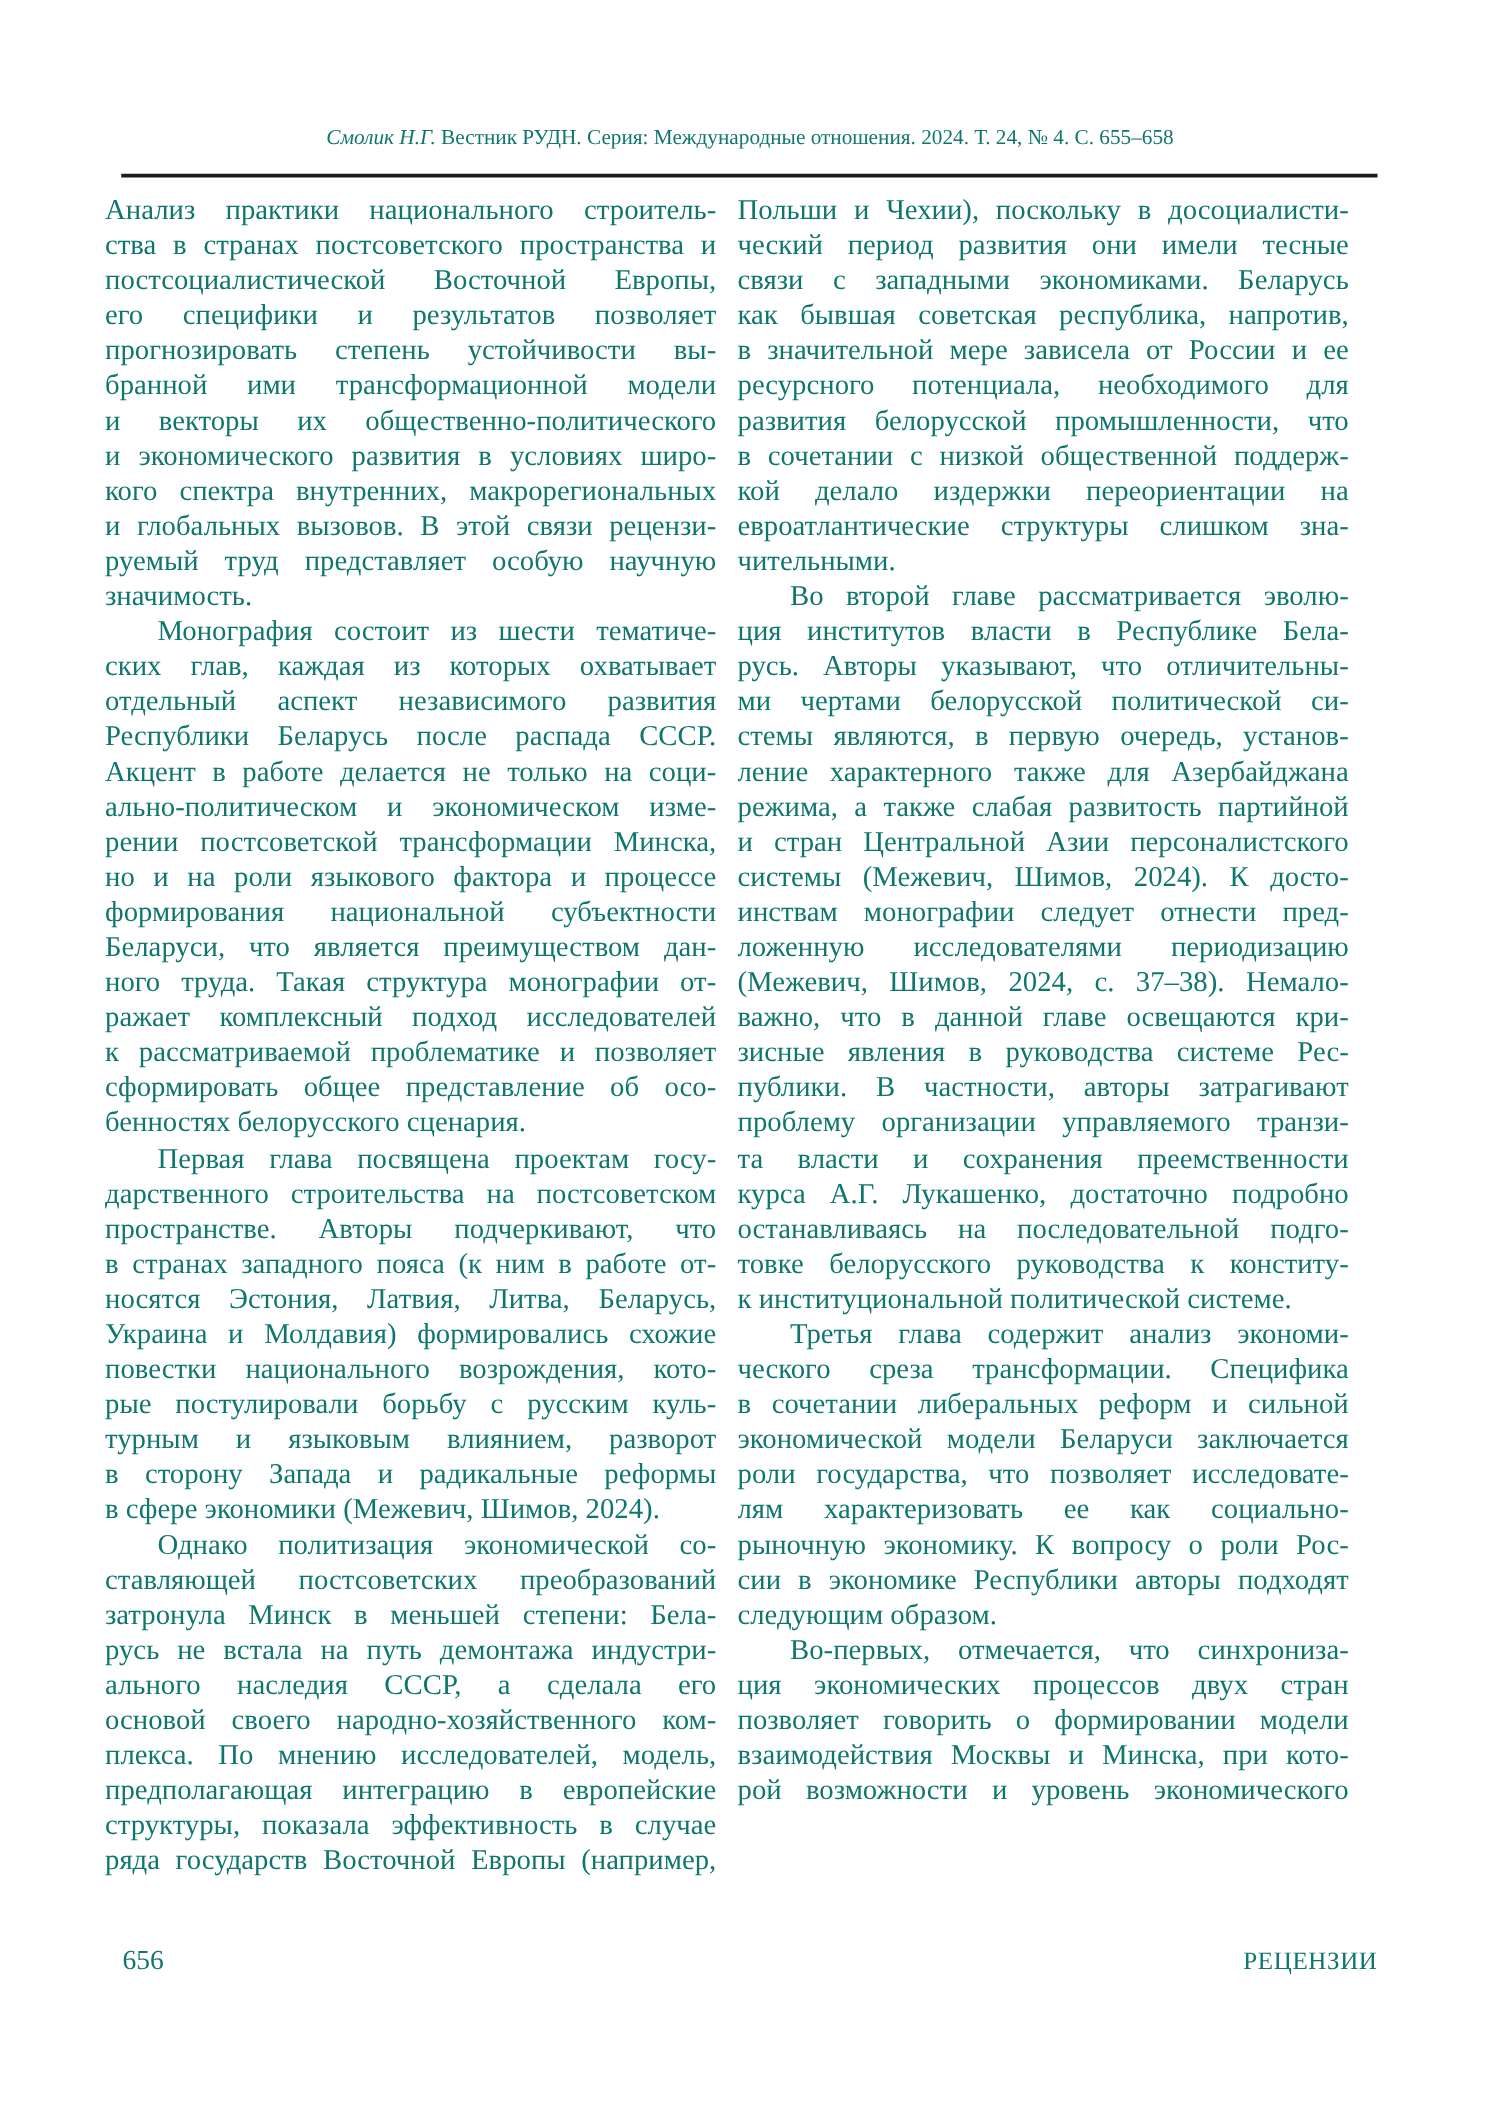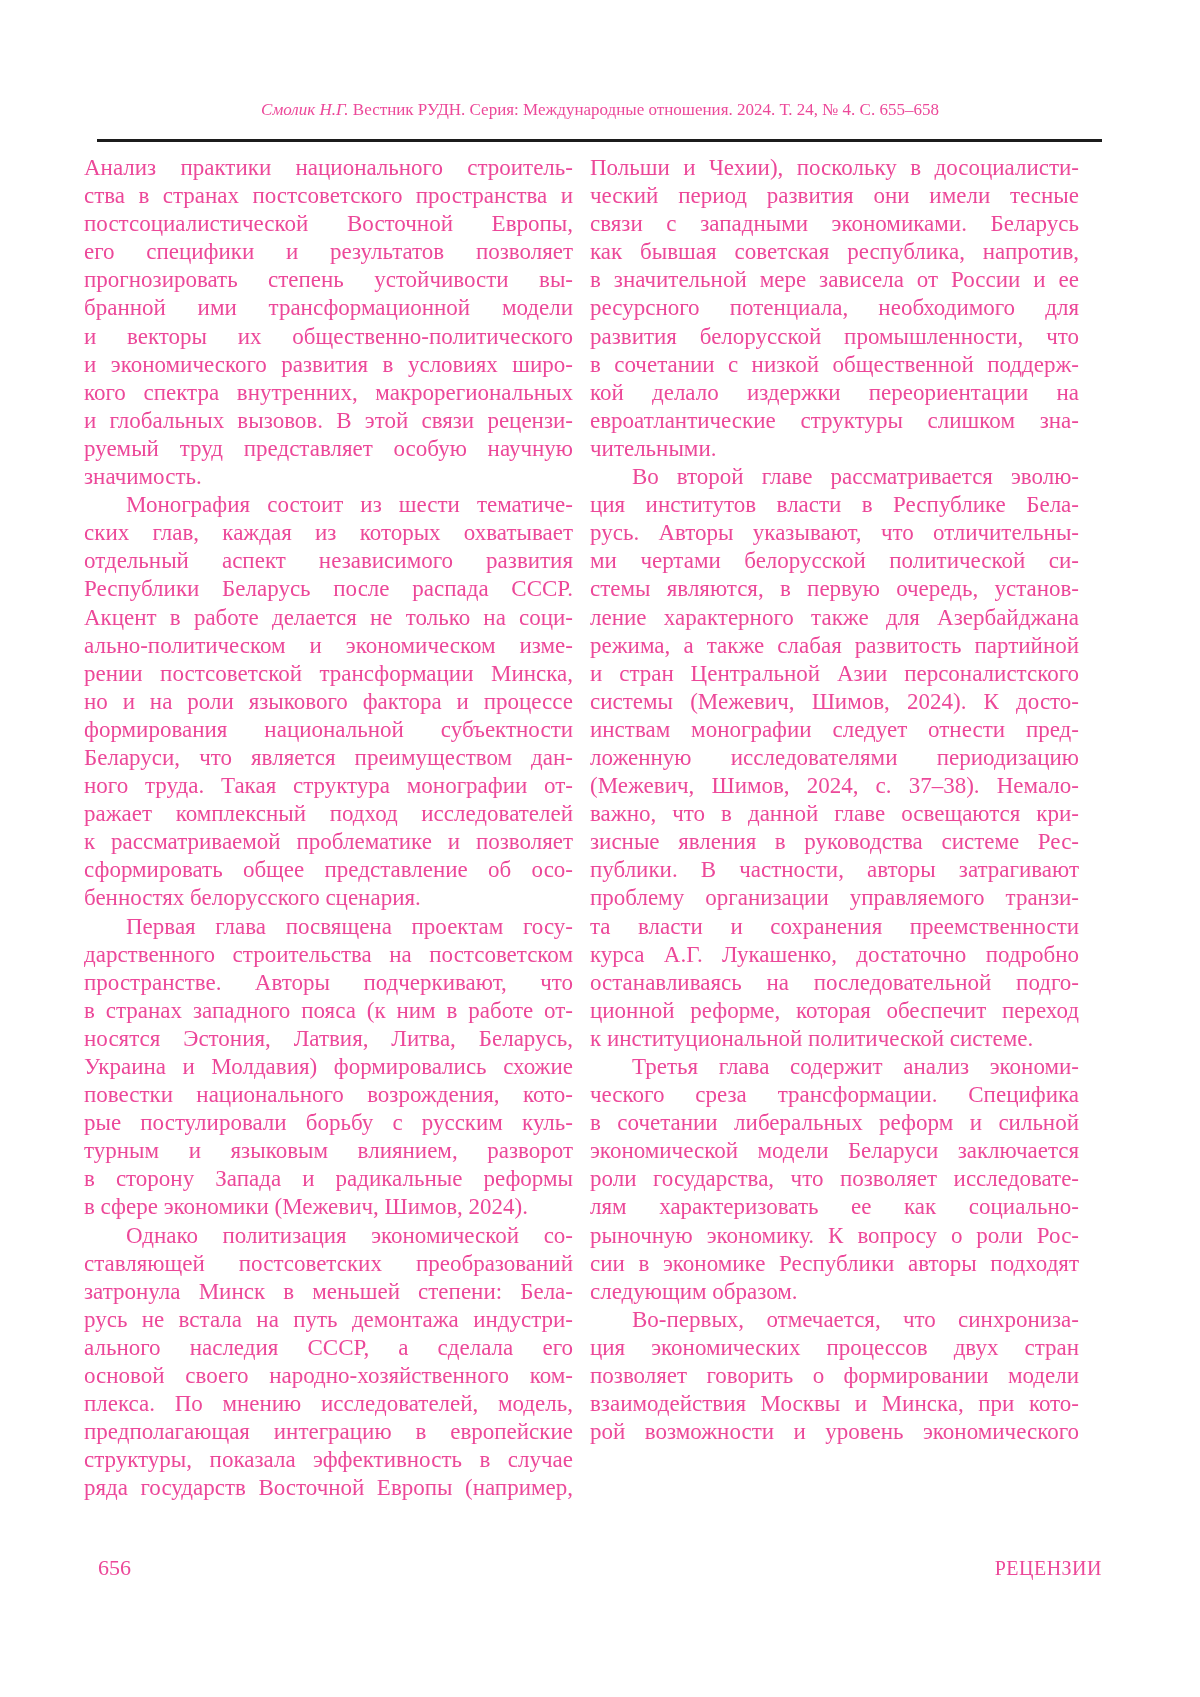--- a/index.html
+++ b/index.html
@@ -5,21 +5,21 @@
   html, body {
     margin: 0;
     padding: 0;
     background: #ffffff;
   }
   .page {
     position: relative;
     width: 1200px;
     height: 1697px;
     background: #ffffff;
-    color: #ec4899;
+    color: #0f766e;
     font-family: "Liberation Serif", "DejaVu Serif", serif;
     overflow: hidden;
   }
   .running-head {
     position: absolute;
     top: 99px;
     left: 98px;
     width: 1004px;
     text-align: center;
     font-size: 17px;
@@ -182,21 +182,21 @@
           <div class="line">инствам монографии следует отнести пред-</div>
           <div class="line">ложенную исследователями периодизацию</div>
           <div class="line">(Межевич, Шимов, 2024, с. 37–38). Немало-</div>
           <div class="line">важно, что в данной главе освещаются кри-</div>
           <div class="line">зисные явления в руководства системе Рес-</div>
           <div class="line">публики. В частности, авторы затрагивают</div>
           <div class="line">проблему организации управляемого транзи-</div>
           <div class="line">та власти и сохранения преемственности</div>
           <div class="line">курса А.Г. Лукашенко, достаточно подробно</div>
           <div class="line">останавливаясь на последовательной подго-</div>
-          <div class="line">ционной реформе, которая обеспечит переход</div>
+          <div class="line">товке белорусского руководства к конститу-</div>
           <div class="line end">к институциональной политической системе.</div>
         </div>
         <div class="para">
           <div class="line indent">Третья глава содержит анализ экономи-</div>
           <div class="line">ческого среза трансформации. Специфика</div>
           <div class="line">в сочетании либеральных реформ и сильной</div>
           <div class="line">экономической модели Беларуси заключается</div>
           <div class="line">роли государства, что позволяет исследовате-</div>
           <div class="line">лям характеризовать ее как социально-</div>
           <div class="line">рыночную экономику. К вопросу о роли Рос-</div>

